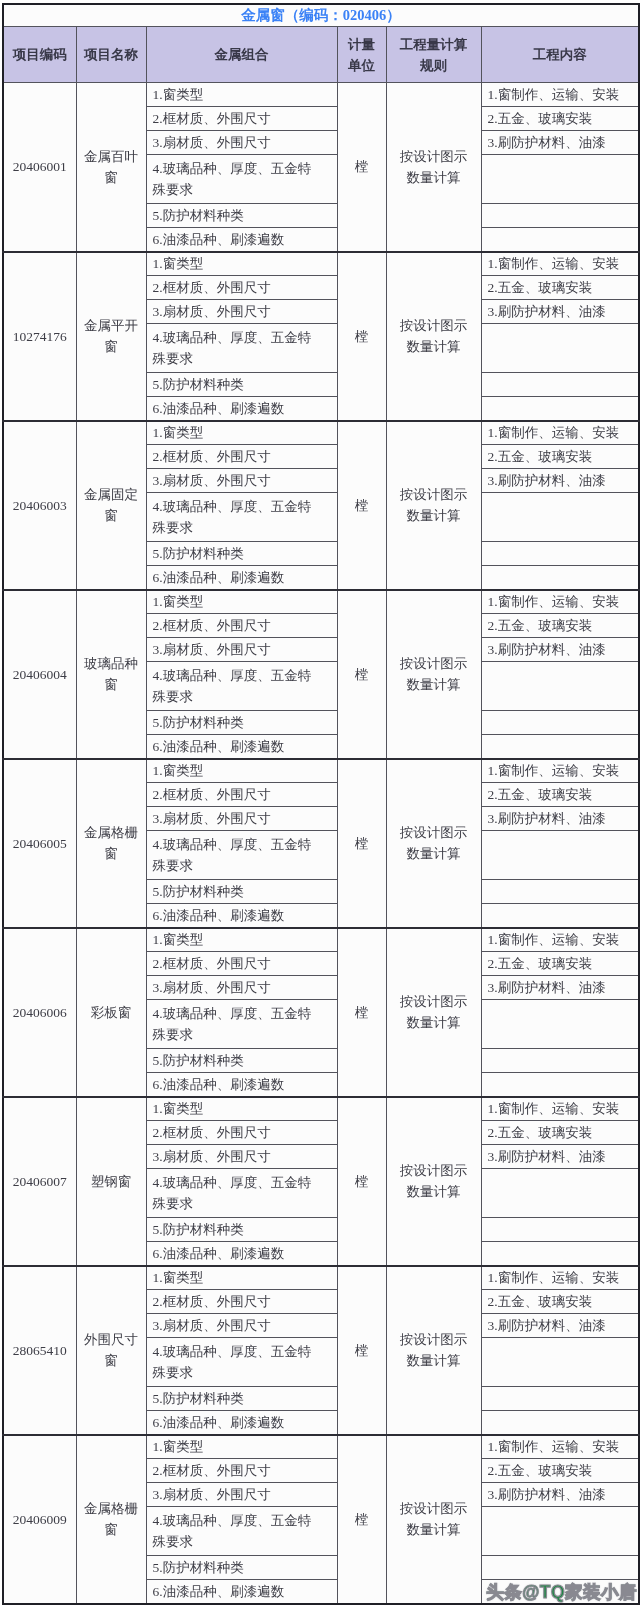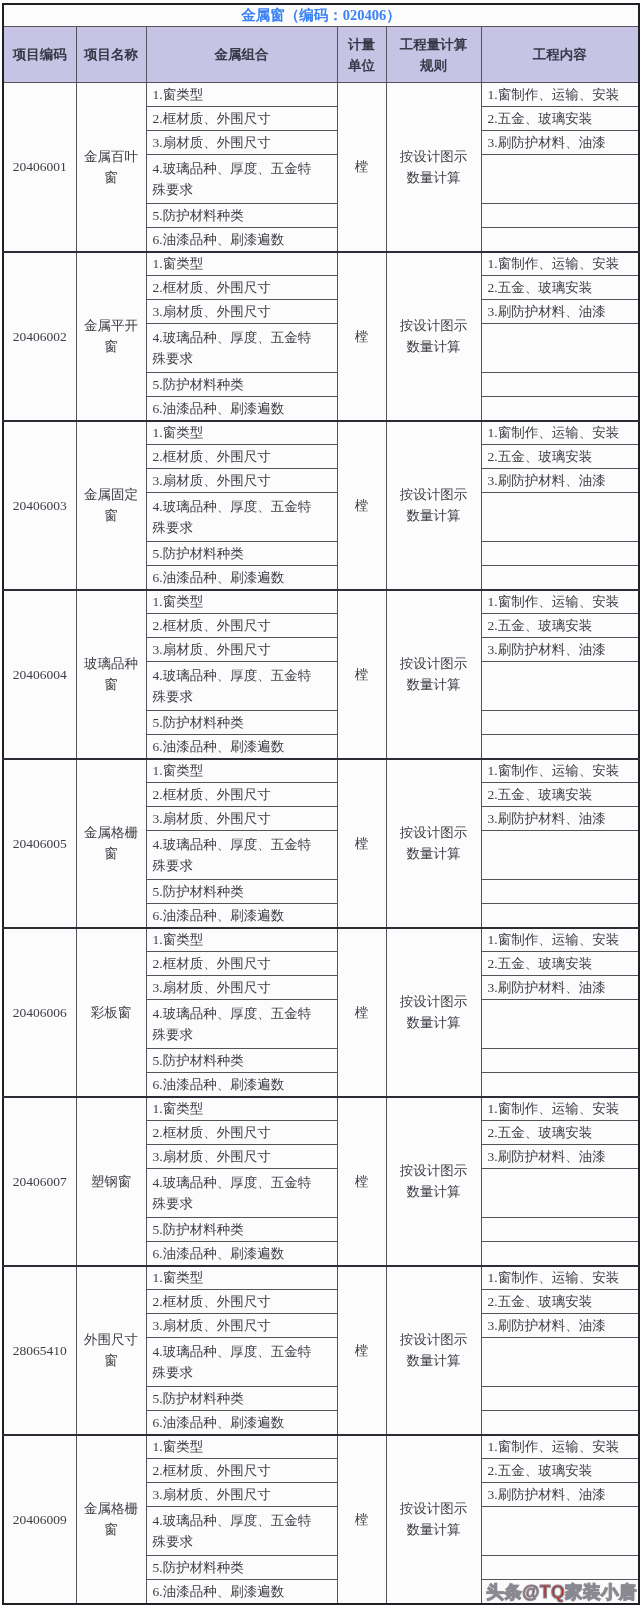--- a/index.html
+++ b/index.html
@@ -64,21 +64,21 @@
   tbody tr:first-child td { border-top:1px solid #53535c; }
 
   .watermark {
     position:absolute;
     top:1580px;
     right:3px;
     font-family:"Liberation Sans","DejaVu Sans",sans-serif;
     font-weight:bold;
     font-size:17.5px;
     letter-spacing:0.5px;
-    color:#b91c1c;
+    color:#15803d;
     -webkit-text-stroke:1.1px #83838c;
     text-shadow:0 0 2px #9a9aa2;
     opacity:0.95;
     white-space:nowrap;
   }
 </style>
 </head>
 <body>
 
 <div class="page">
@@ -132,21 +132,21 @@
         </tr>
         <tr>
           <td class="feat">5.防护材料种类</td>
           <td class="cont"></td>
         </tr>
         <tr>
           <td class="feat">6.油漆品种、刷漆遍数</td>
           <td class="cont"></td>
         </tr>
         <tr>
-          <td class="code" rowspan="6">20406002</td>
+          <td class="code" rowspan="6">10274176</td>
           <td class="name" rowspan="6">金属平开
 窗</td>
           <td class="feat">1.窗类型</td>
           <td class="unit" rowspan="6">樘</td>
           <td class="rule" rowspan="6">按设计图示
 数量计算</td>
           <td class="cont">1.窗制作、运输、安装</td>
         </tr>
         <tr>
           <td class="feat">2.框材质、外围尺寸</td>

